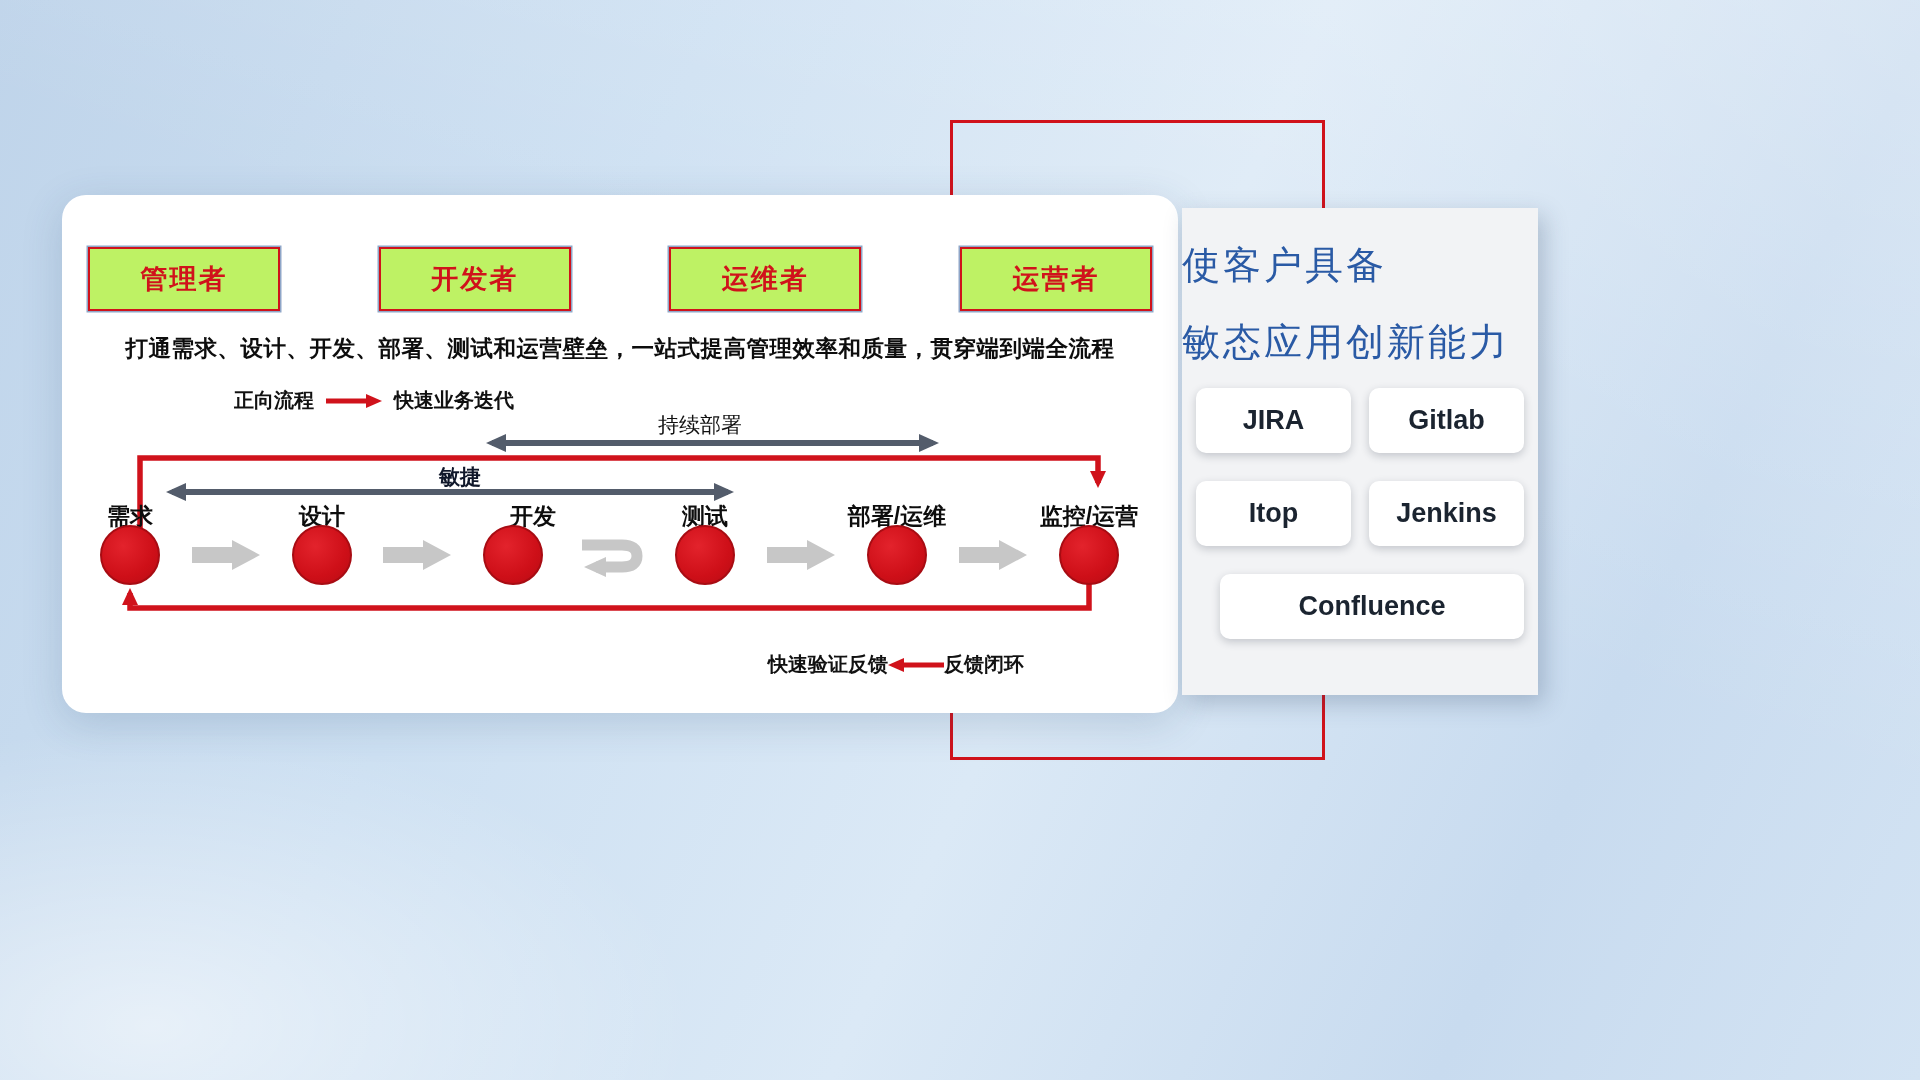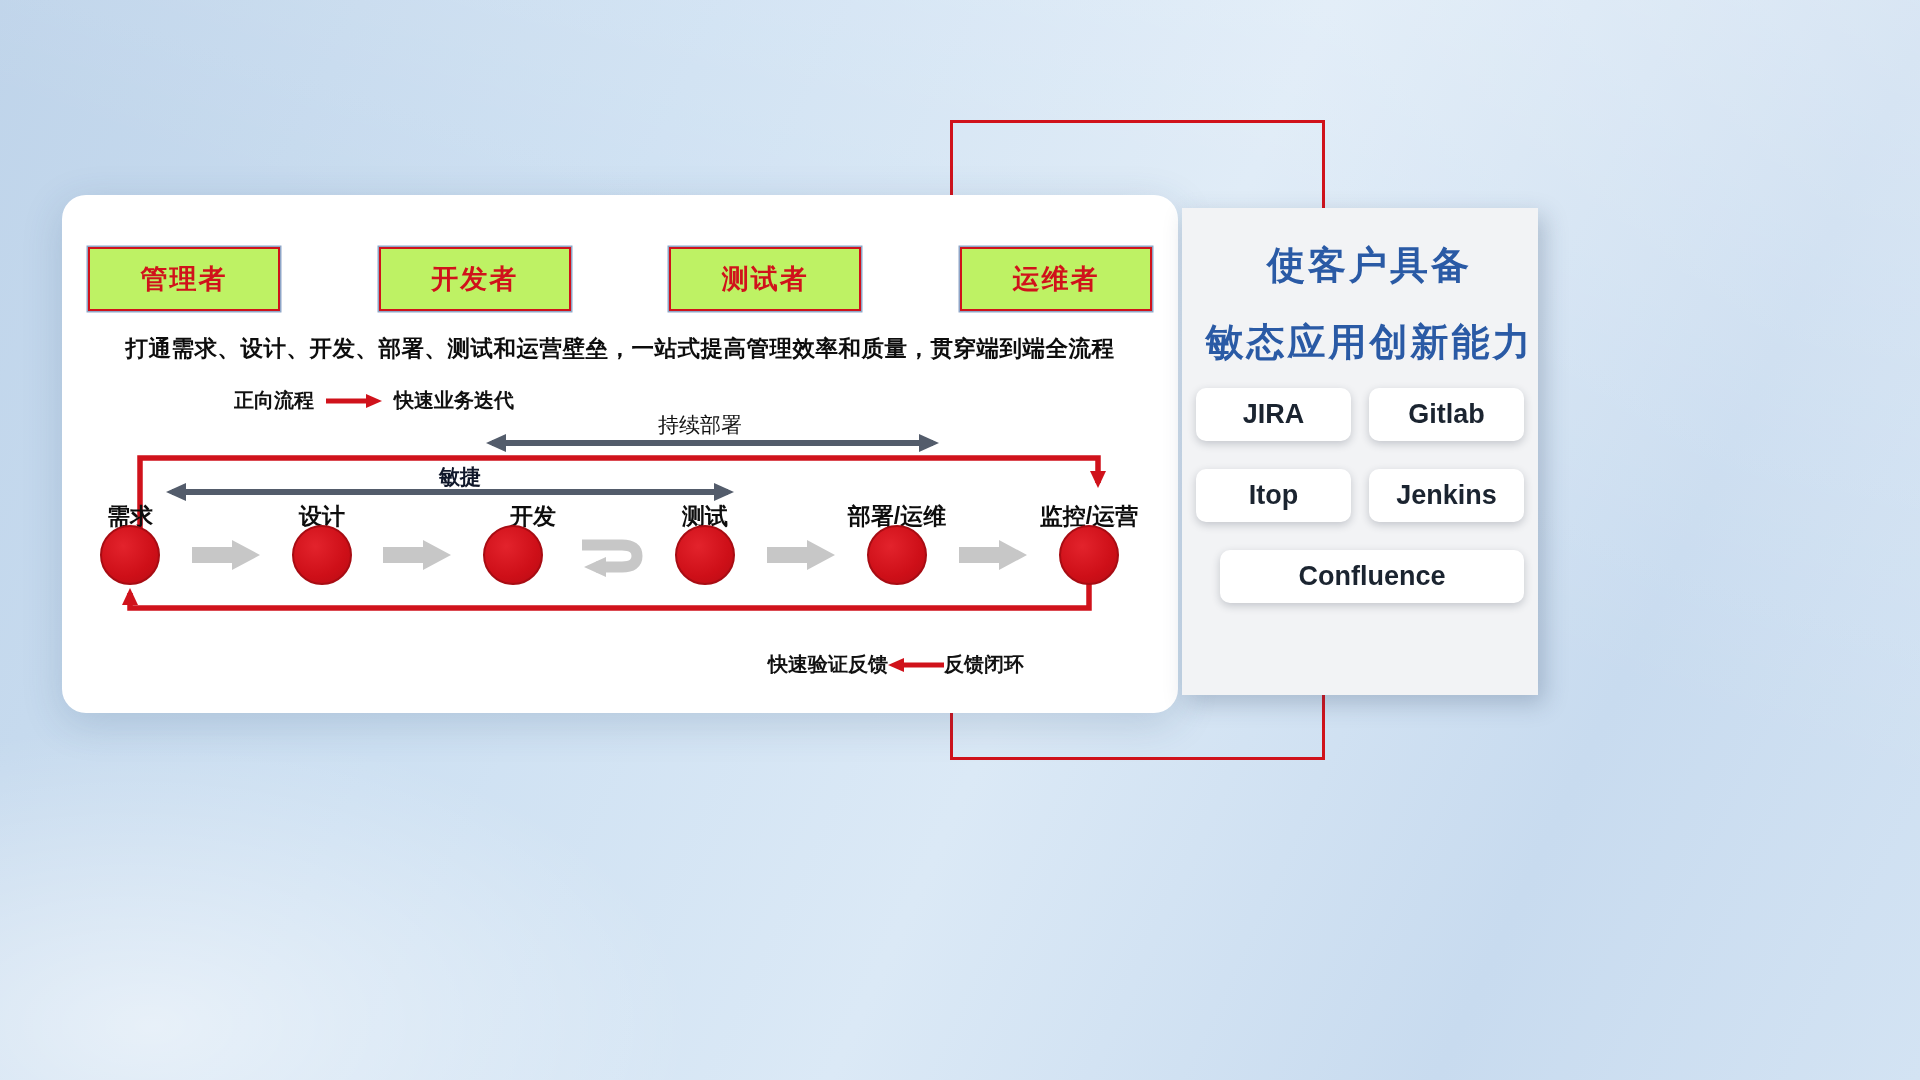--- a/index.html
+++ b/index.html
@@ -78,28 +78,28 @@
     background: radial-gradient(circle at 38% 34%, #e3232c 0%, #ce0f18 60%, #b80c14 100%);
     border: 2px solid #a80c13;
   }
 
   
   .right-panel {
     position: absolute; left: 1182px; top: 208px; width: 356px; height: 487px;
     background: #f2f3f5; z-index: 3;
     box-shadow: 6px 8px 22px rgba(40,60,90,0.25);
   }
-  .panel-title { text-align: center; color: #2a5aa5; font-weight: bold; letter-spacing: 3px; padding-left: 19px; }
+  .panel-title { text-align: left; color: #2a5aa5; font-weight: normal; letter-spacing: 3px; }
   .panel-title.line1 { margin-top: 32px; font-size: 38px; }
   .panel-title.line2 { margin-top: 26px; font-size: 38px; }
 
   .tools { position: absolute; left: 14px; right: 14px; top: 180px; }
   .tools-row { display: flex; justify-content: space-between; margin-bottom: 28px; }
   .tool-box {
-    background: #ffffff; border-radius: 10px; height: 53px;
+    background: #ffffff; border-radius: 10px; height: 65px;
     display: flex; align-items: center; justify-content: center;
     box-shadow: 0 3px 8px rgba(30,40,60,0.22);
     font-size: 27px; font-weight: bold; color: #1b2430;
   }
   .tool-half { width: 155px; }
   .tool-full { width: 100%; margin-left: 24px; }
 
   .arrow-inline { display: inline-block; }
 </style>
 </head>
@@ -110,24 +110,24 @@
 <div class="main-card">
 
   <div class="roles-row">
     <div class="role-box">
         <span>管理者</span>
       </div>
     <div class="role-box">
         <span>开发者</span>
       </div>
     <div class="role-box">
-        <span>测试者</span>
-      </div>
-    <div class="role-box">
         <span>运维者</span>
+      </div>
+    <div class="role-box">
+        <span>运营者</span>
       </div>
   </div>
 
   <div class="subtitle">打通需求、设计、开发、部署、测试和运营壁垒，一站式提高管理效率和质量，贯穿端到端全流程</div>
 
   <div class="legend-forward">
     <span>正向流程</span>
     <svg class="arrow-inline" width="56" height="14">
       <line x1="0" y1="7" x2="42" y2="7" stroke="#d0121b" stroke-width="5"></line>
       <path d="M40,0 L56,7 L40,14 Z" fill="#d0121b"></path>

